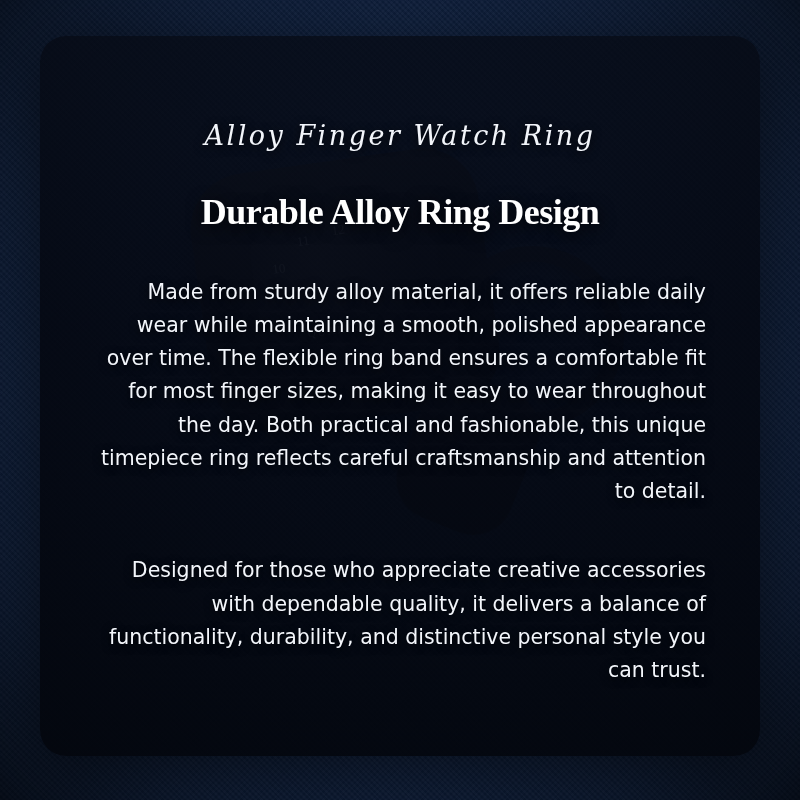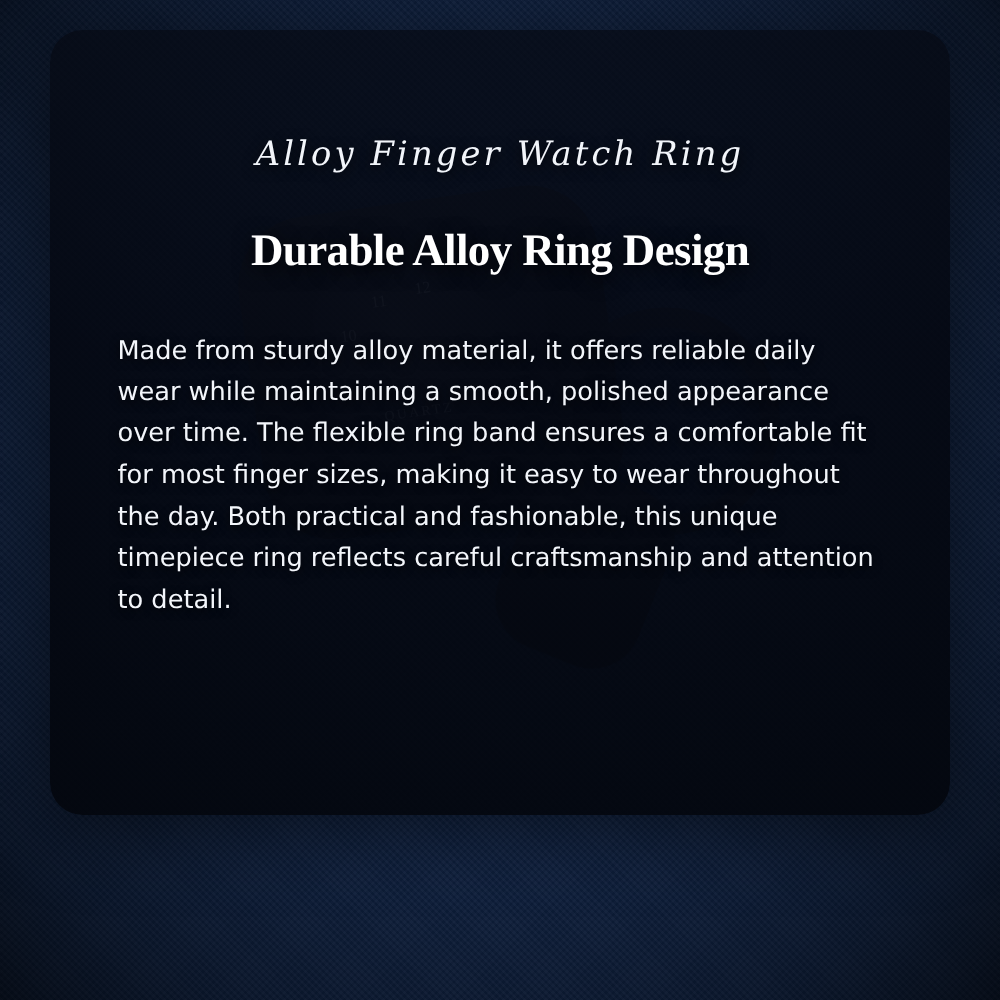--- a/index.html
+++ b/index.html
@@ -107,23 +107,23 @@
     border-radius: 50%;
     border: 16px solid rgba(25,25,30,0.9);
     box-shadow: inset 0 0 22px rgba(0,0,0,0.8);
     transform: rotate(14deg);
   }
 
   
   .panel {
     position: absolute;
     left: 40px;
-    top: 24px;
+    top: 36px;
     width: 720px;
-    height: 628px;
+    height: 720px;
     border-radius: 26px;
     background: linear-gradient(180deg, rgba(6,10,20,0.80) 0%, rgba(4,7,16,0.88) 40%, rgba(3,6,13,0.92) 100%);
     box-shadow: 0 10px 60px rgba(0,0,0,0.55);
     box-sizing: border-box;
     padding: 56px 46px;
     text-align: center;
     color: #ffffff;
   }
 
   .eyebrow {
@@ -147,21 +147,21 @@
     color: #ffffff;
     text-shadow: 0 3px 16px rgba(0,0,0,0.85);
   }
 
   .body-copy {
     font-family: "DejaVu Sans", sans-serif;
     font-size: 20.5px;
     line-height: 1.62;
     color: #f3f6fb;
     margin: 44px 8px 0 8px;
-    text-align: left;
+    text-align: right;
     text-shadow: 0 2px 8px rgba(0,0,0,0.75);
   }
 
   .body-copy.second {
     margin-top: 46px;
   }
 </style>
 </head>
 <body>
 
@@ -184,15 +184,16 @@
     <div class="pg-ring"></div>
     <div class="pg-band"></div>
   </div>
 
   <div class="bg-vignette"></div>
 
   <div class="panel">
     <div class="eyebrow">Alloy Finger Watch Ring</div>
     <h1 class="headline">Durable Alloy Ring Design</h1>
     <p class="body-copy first">Made from sturdy alloy material, it offers reliable daily wear while maintaining a smooth, polished appearance over time. The flexible ring band ensures a comfortable fit for most finger sizes, making it easy to wear throughout the day. Both practical and fashionable, this unique timepiece ring reflects careful craftsmanship and attention to detail.</p>
+    <p class="body-copy second">Designed for those who appreciate creative accessories with dependable quality, it delivers a balance of functionality, durability, and distinctive personal style you can trust.</p>
   </div>
 
 </div>
 
 </body></html>

